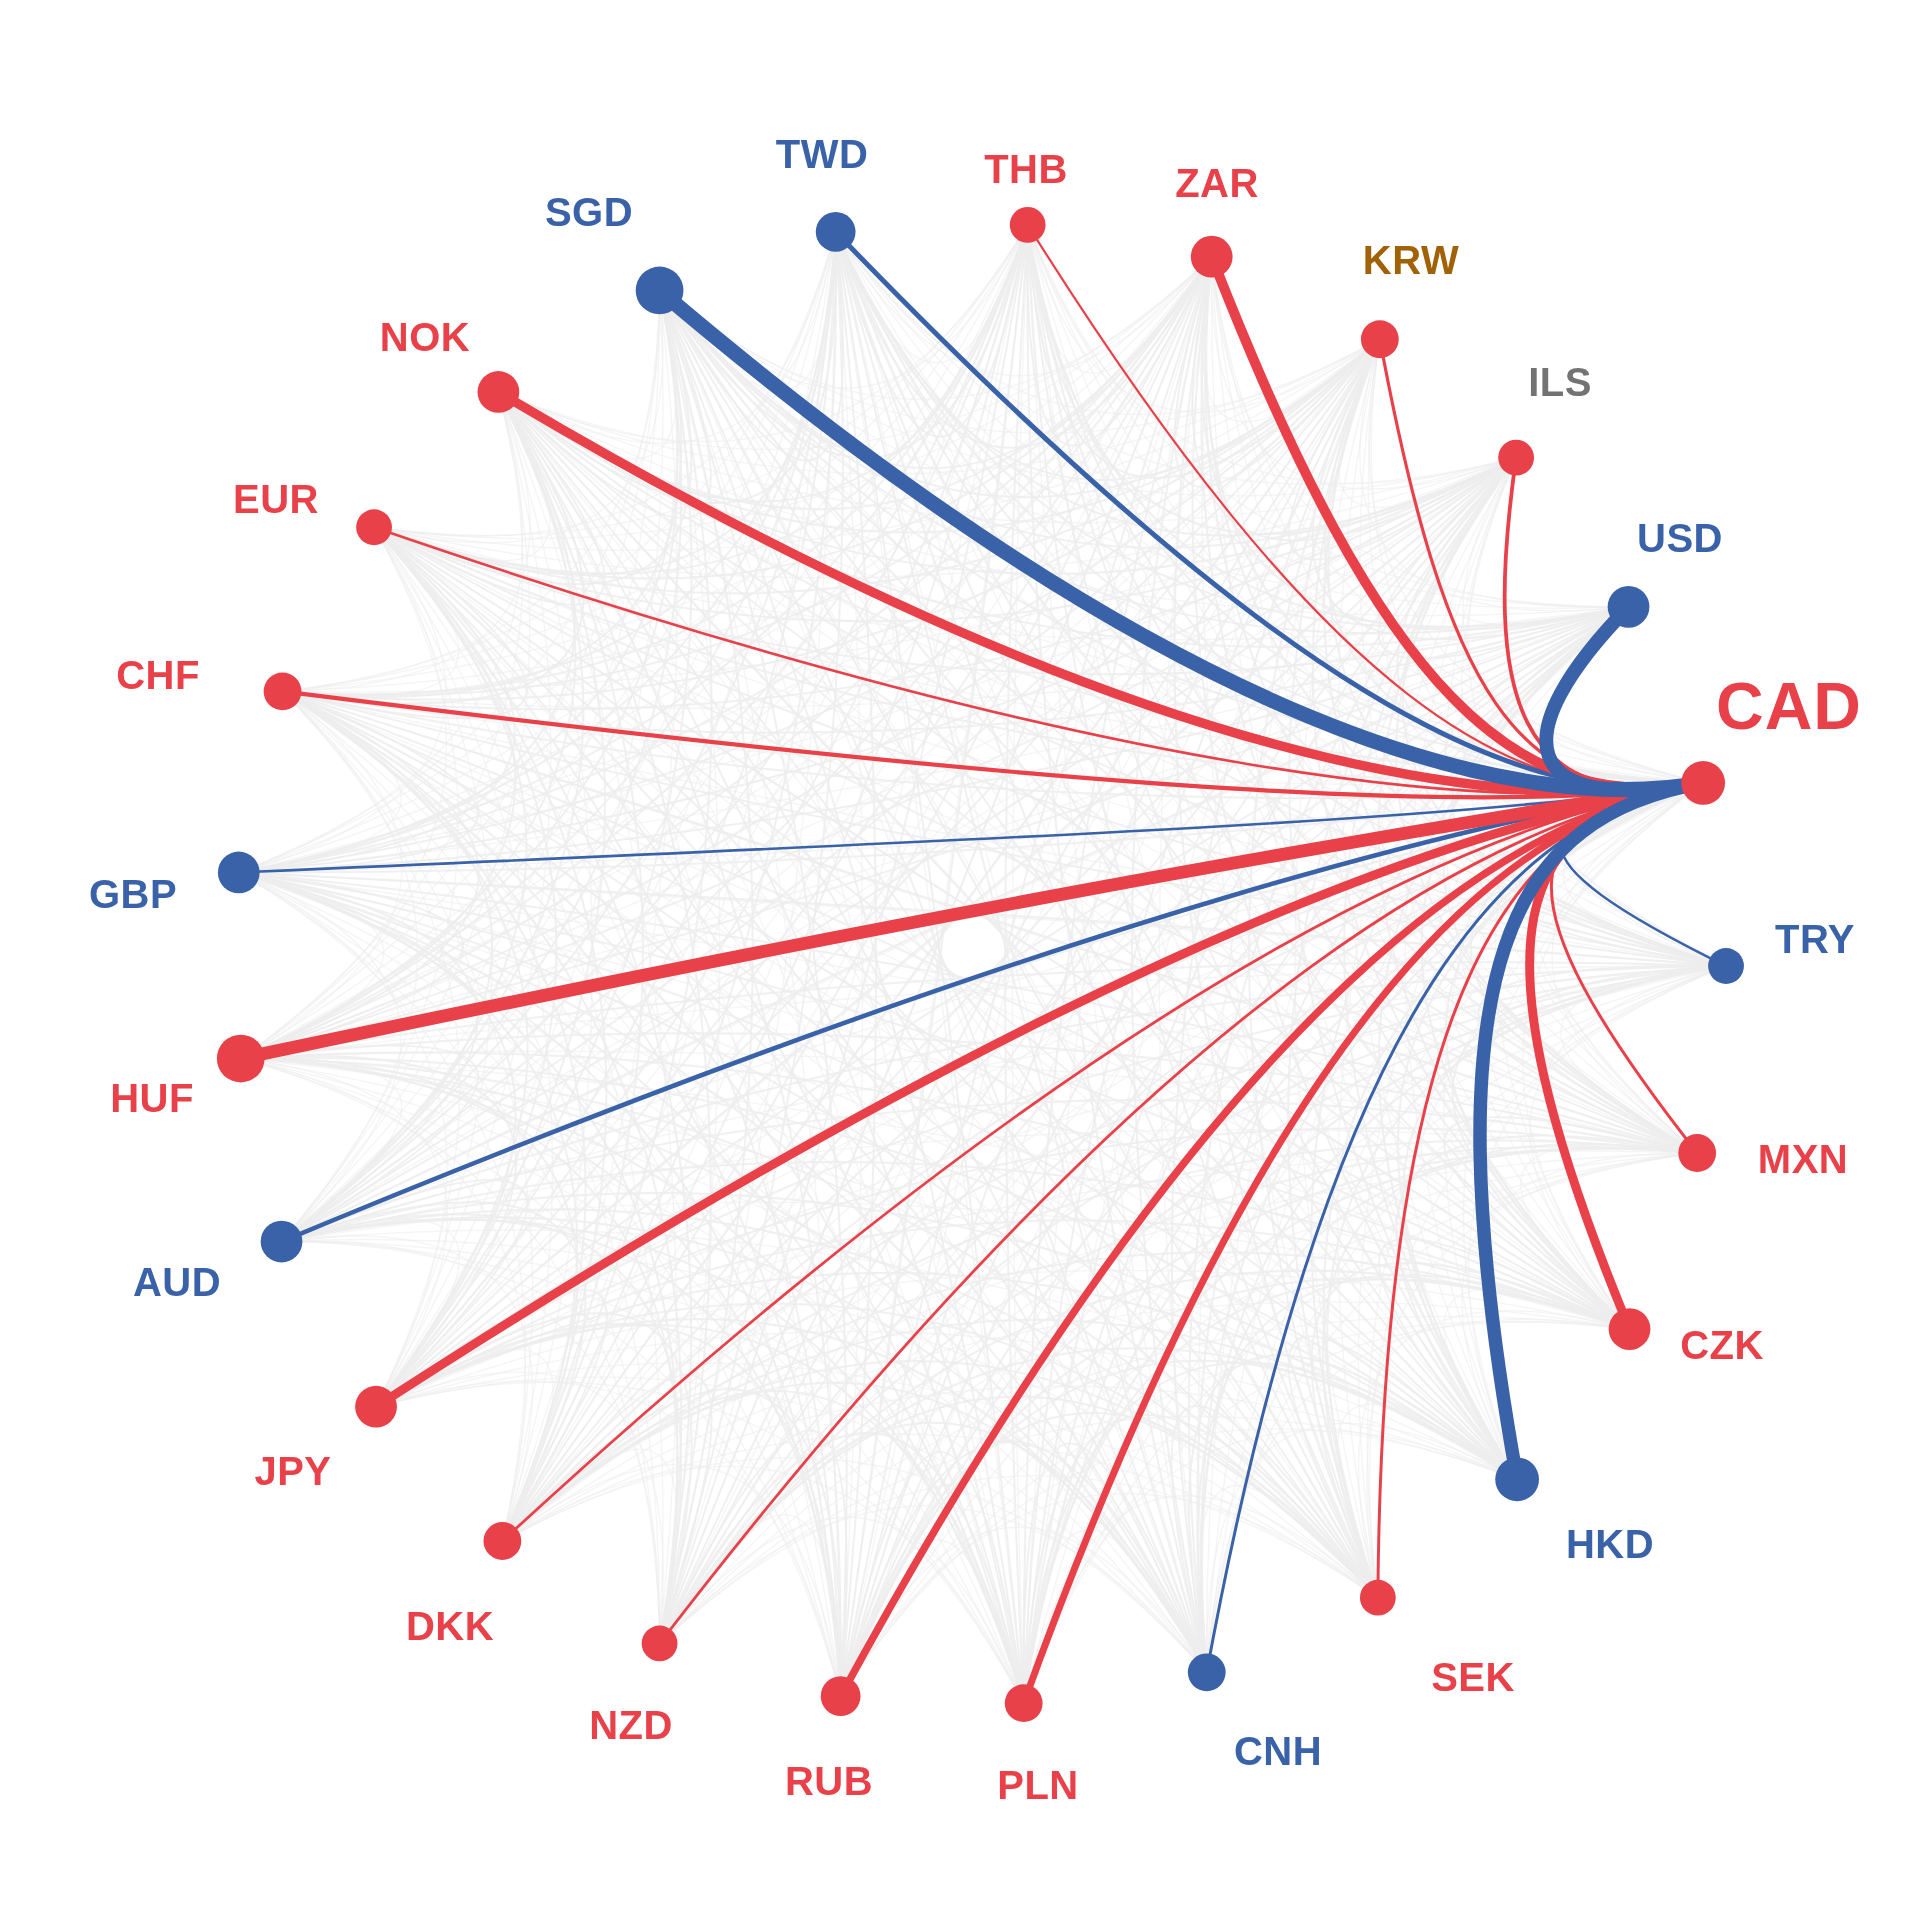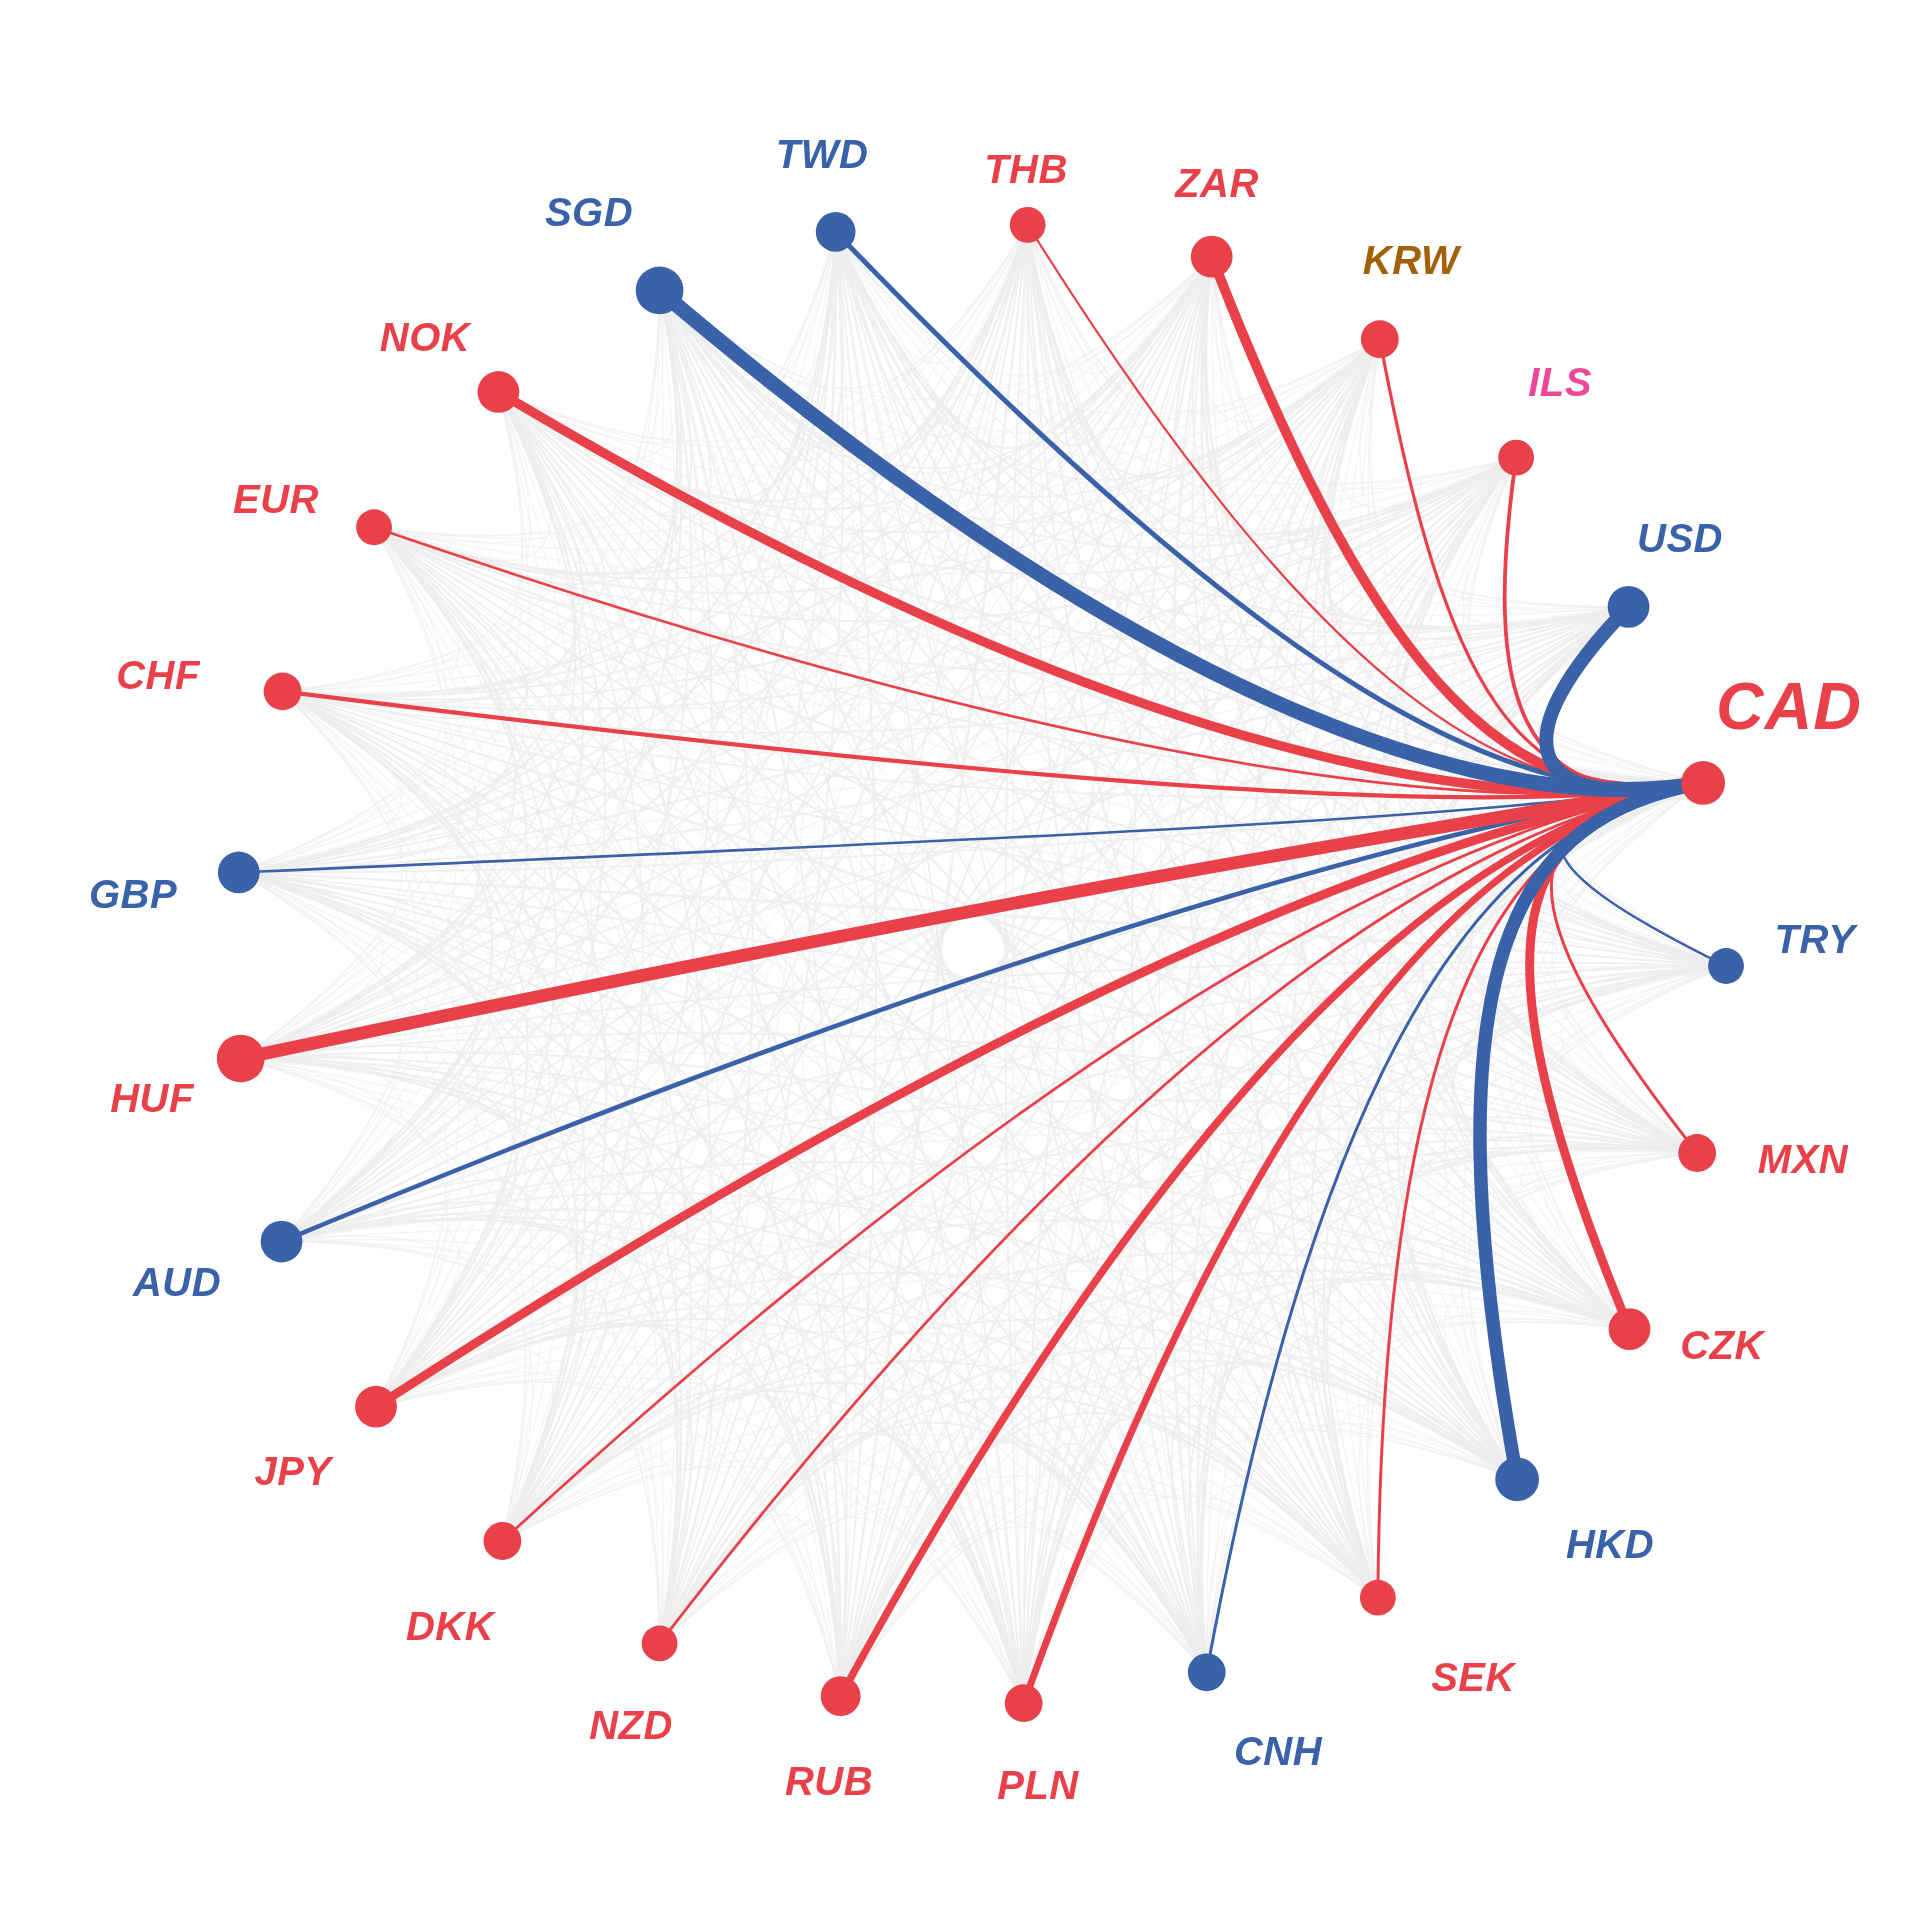--- a/index.html
+++ b/index.html
@@ -1,17 +1,17 @@
 <!DOCTYPE html>
 <html><head>
 <meta charset="utf-8">
 <style>
   html,body{margin:0;padding:0;background:#ffffff;}
   body{width:1925px;height:1925px;overflow:hidden;font-family:"Liberation Sans",sans-serif;}
-  #stage{position:relative;width:1650px;height:1925px;background:#fff;font-style:italic;}
+  #stage{position:relative;width:1650px;height:1925px;background:#fff;}
   svg.layer{position:absolute;left:0;top:0;width:1925px;height:1925px;}
   .node-label{
     position:absolute;
     font-family:"Liberation Sans",sans-serif;
     font-weight:bold;
     font-size:40px;
     letter-spacing:0.5px;
     white-space:nowrap;
     transform:translate(-50%,-50%);
     user-select:none;
@@ -680,21 +680,21 @@
       <circle cx="1735" cy="971" r="18" fill="#3A62A8"></circle>
       <circle cx="1712" cy="787" r="22" fill="#E8414A"></circle>
     </svg>
 
   <div id="label-layer">
       <div class="node-label" style="left: 822px; top: 154px; color: rgb(58, 98, 168);">TWD</div>
       <div class="node-label" style="left: 589px; top: 212px; color: rgb(58, 98, 168);">SGD</div>
       <div class="node-label" style="left: 1026px; top: 149px; color: rgb(232, 65, 74); margin-top: 20px;">THB</div>
       <div class="node-label" style="left: 1217px; top: 183px; color: rgb(232, 65, 74);">ZAR</div>
       <div class="node-label" style="left: 1411px; top: 260px; color: #a16207;">KRW</div>
-      <div class="node-label" style="left: 1560px; top: 382px; color: #ec4899;">ILS</div>
+      <div class="node-label" style="left: 1560px; top: 382px; color: #737373;">ILS</div>
       <div class="node-label" style="left: 1680px; top: 538px; color: rgb(58, 98, 168);">USD</div>
       <div class="node-label" style="left: 425px; top: 337px; color: rgb(232, 65, 74);">NOK</div>
       <div class="node-label" style="left: 276px; top: 499px; color: rgb(232, 65, 74);">EUR</div>
       <div class="node-label" style="left: 158px; top: 675px; color: rgb(232, 65, 74);">CHF</div>
       <div class="node-label" style="left: 133px; top: 894px; color: rgb(58, 98, 168);">GBP</div>
       <div class="node-label" style="left: 152px; top: 1098px; color: rgb(232, 65, 74);">HUF</div>
       <div class="node-label" style="left: 177px; top: 1282px; color: rgb(58, 98, 168);">AUD</div>
       <div class="node-label" style="left: 293px; top: 1471px; color: rgb(232, 65, 74);">JPY</div>
       <div class="node-label" style="left: 450px; top: 1626px; color: rgb(232, 65, 74);">DKK</div>
       <div class="node-label" style="left: 631px; top: 1725px; color: rgb(232, 65, 74);">NZD</div>

